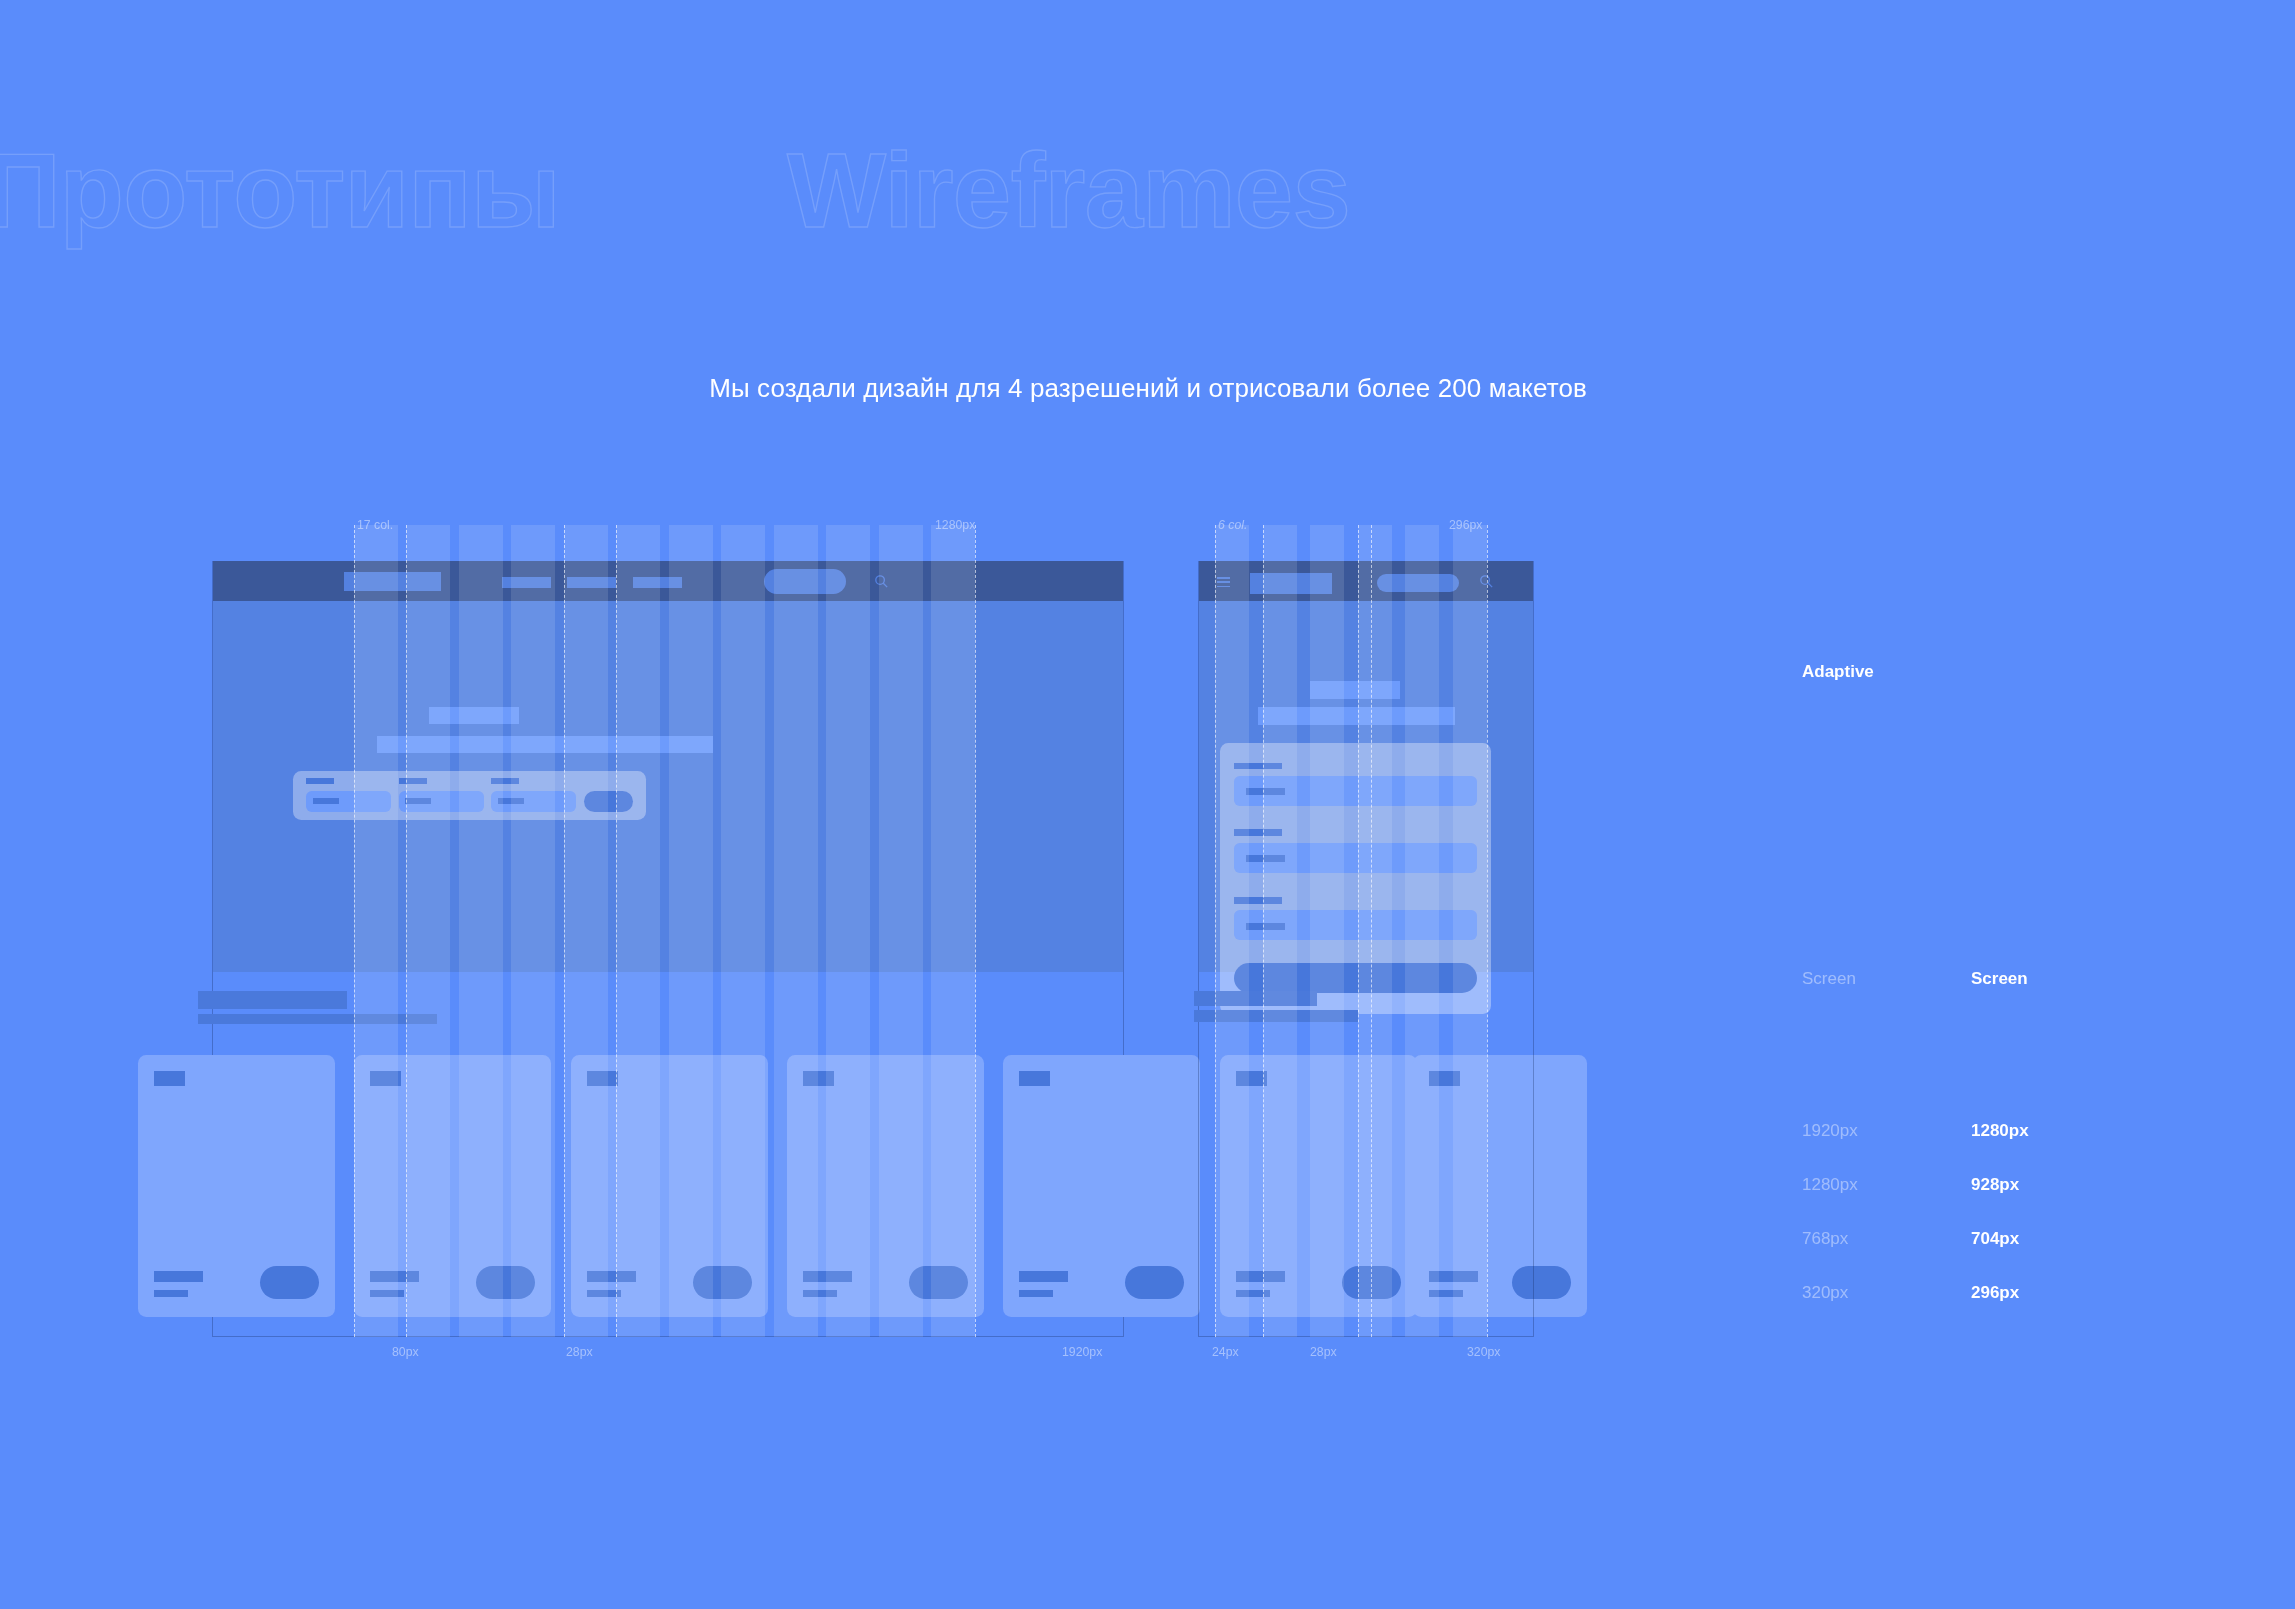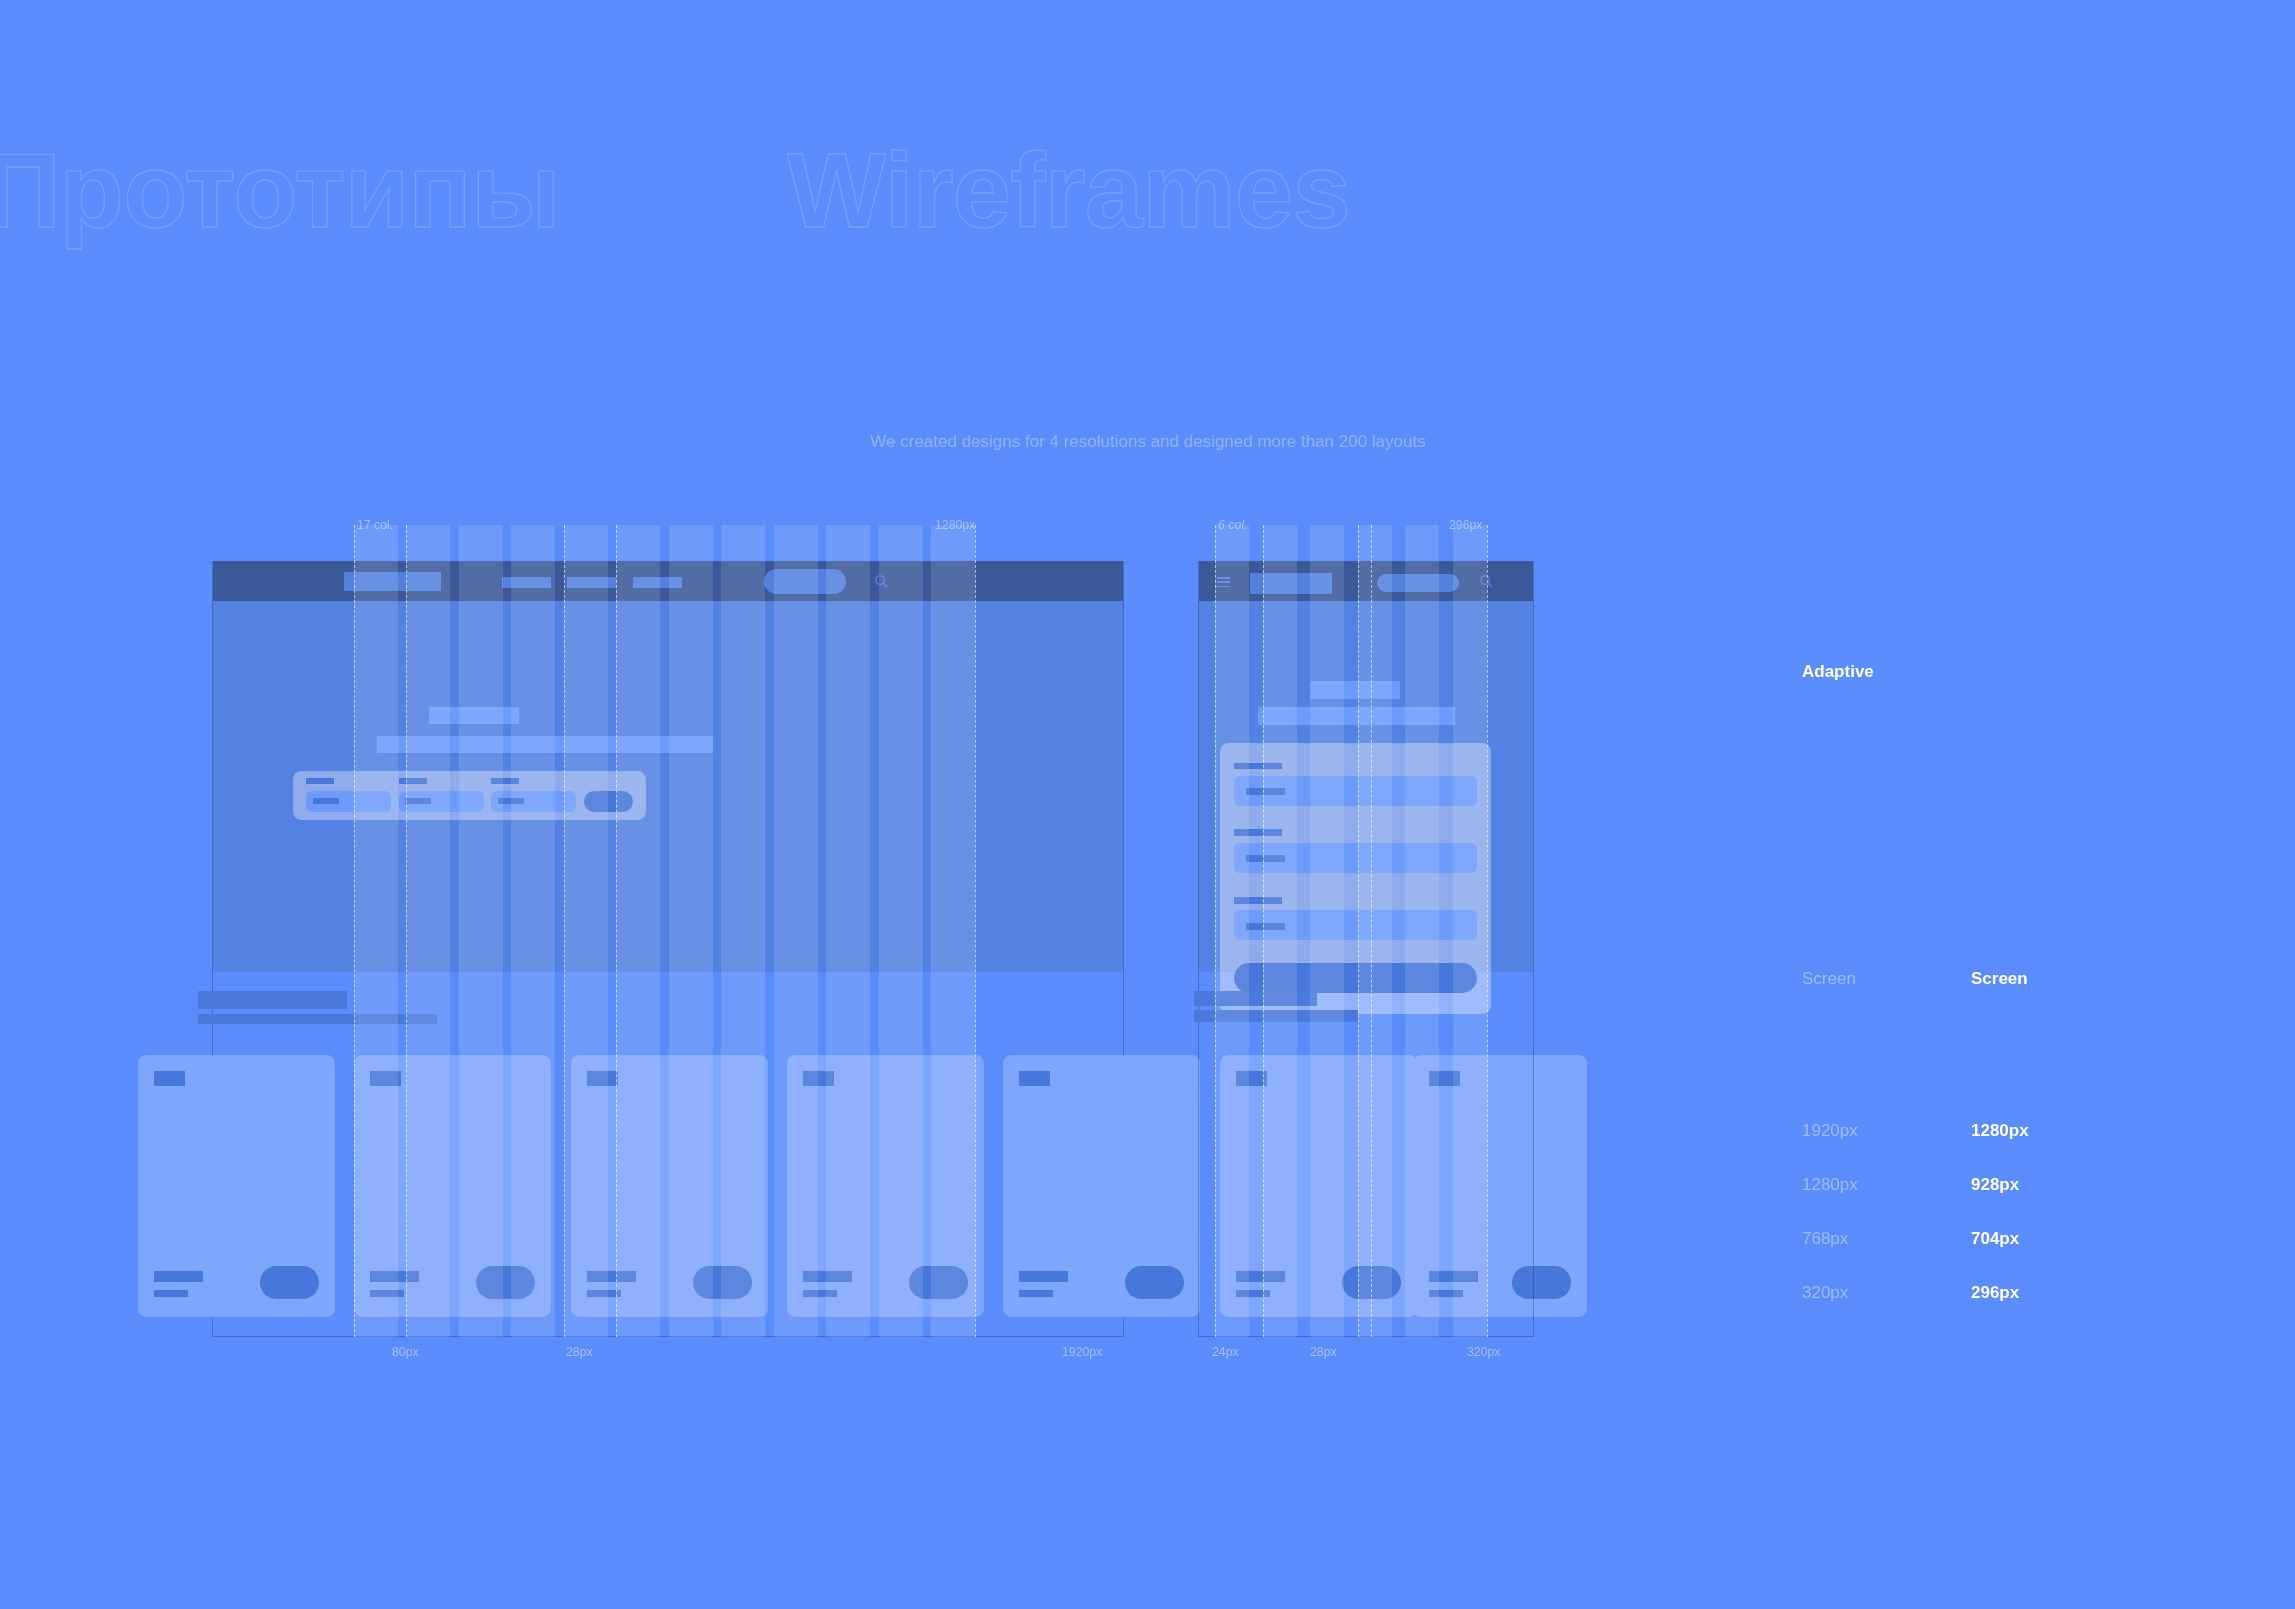--- a/index.html
+++ b/index.html
@@ -88,21 +88,21 @@
   .lr-content{ position:absolute; left:169px; font-size:17px; font-weight:700; color:#ffffff; }
 </style>
 </head>
 <body>
 
 <div id="stage">
 
   <div class="watermark">Прототипы</div>
   <div class="watermark wm2">Wireframes</div>
 
-  <div class="subtitle">We created designs for 4 resolutions and designed more than 200 layouts</div>
+  <div class="title">Мы создали дизайн для 4 разрешений и отрисовали более 200 макетов</div>
 
   <div class="frame" id="desktopFrame">
 
     <div class="hero" style="top:40px; height:371px;"></div>
 
     <div class="navbar">
       <div class="nav-el" style="left:131px; top:10.7px; width:97px; height:19.7px;"></div>
       <div class="nav-el" style="left:289px; top:15.6px; width:49px; height:11.5px;"></div>
       <div class="nav-el" style="left:354px; top:15.6px; width:49px; height:11.5px;"></div>
       <div class="nav-el" style="left:420px; top:15.6px; width:49px; height:11.5px;"></div>

